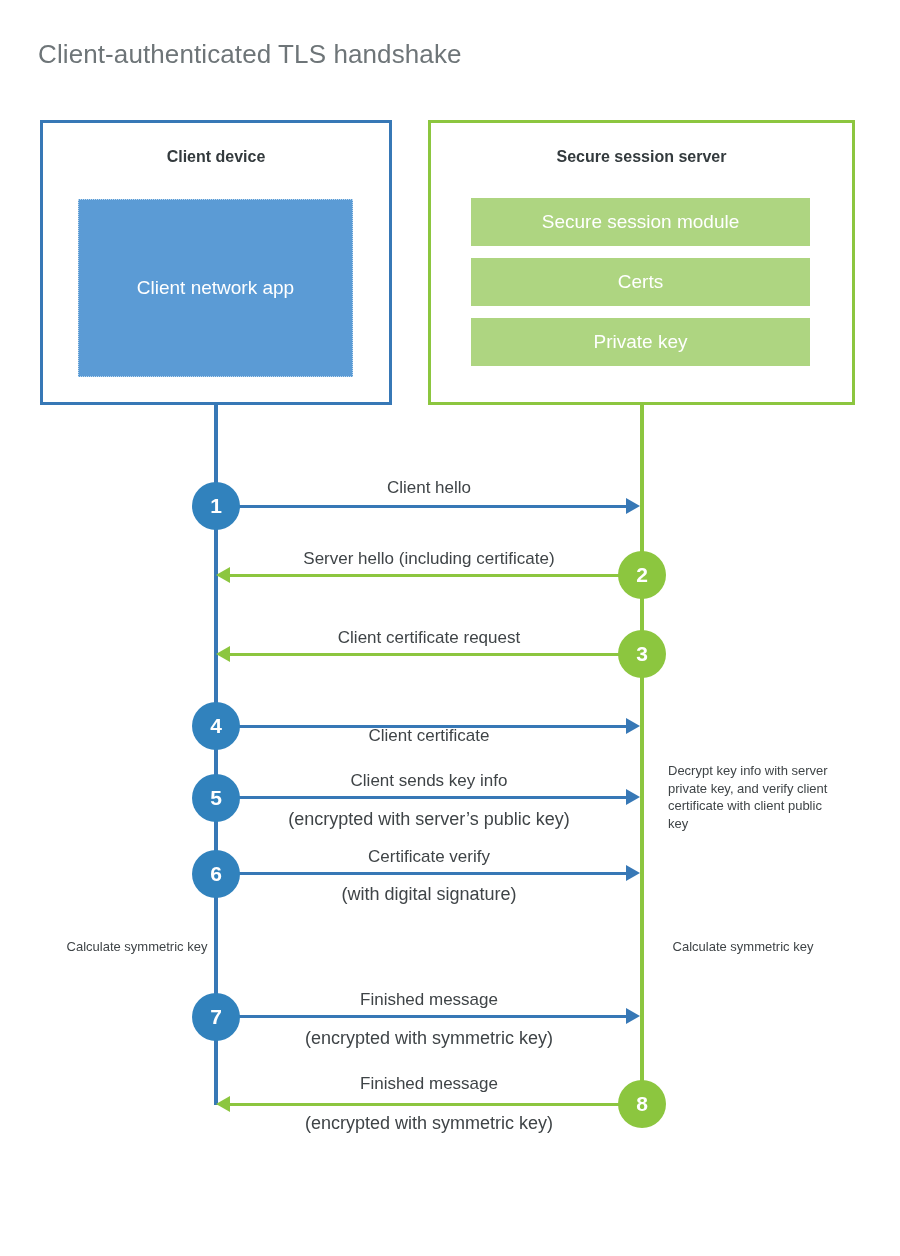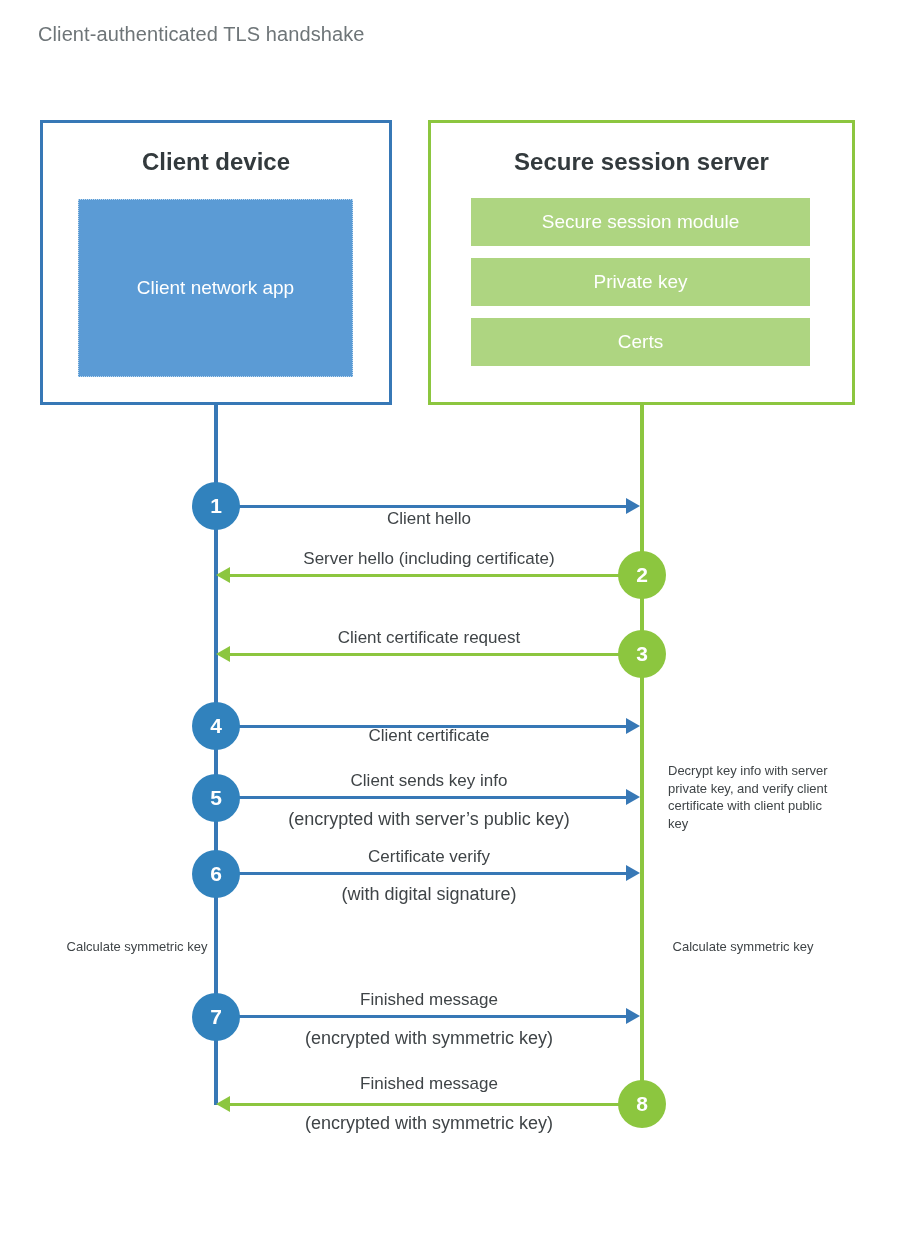--- a/index.html
+++ b/index.html
@@ -13,22 +13,22 @@
     position: relative;
     font-family: "Liberation Sans", sans-serif;
     color: #3f4447;
     overflow: hidden;
   }
 
   
   .page-title {
     position: absolute;
     left: 38px;
-    top: 23px;
-    font-size: 20px;
+    top: 39px;
+    font-size: 26px;
     font-weight: 400;
     color: #6e7578;
     letter-spacing: 0.1px;
     white-space: nowrap;
   }
 
   
   .entity-box {
     position: absolute;
     background: #ffffff;
@@ -47,21 +47,21 @@
     width: 427px;
     height: 285px;
     border: 3px solid #8cc63f;
   }
   .entity-title {
     position: absolute;
     left: 0;
     right: 0;
     top: 25px;
     text-align: center;
-    font-size: 24px;
+    font-size: 16px;
     font-weight: bold;
     color: #333a3d;
   }
 
   .client-app {
     position: absolute;
     left: 35px;
     top: 76px;
     width: 275px;
     height: 178px;
@@ -190,29 +190,29 @@
 
 <div class="entity-box client">
   <div class="entity-title">Client device</div>
   <div class="client-app">Client network app</div>
 </div>
 
 <div class="entity-box server">
   <div class="entity-title">Secure session server</div>
   <div class="server-modules">
     <div class="server-module">Secure session module</div>
+    <div class="server-module">Certs</div>
     <div class="server-module">Private key</div>
-    <div class="server-module">Certs</div>
   </div>
 </div>
 
 <div class="lifeline client-line"></div>
 <div class="lifeline server-line"></div>
 
-<div class="msg-label" style="left:216px; top:478px; width:426px;margin-top:31px;">Client hello</div>
+<div class="msg-label" style="left:216px; top:478px; width:426px;">Client hello</div>
 <div class="msg-line blue" style="left:216px; top:505px; width:412px;"></div>
 <div class="arrow-head right blue" style="left:626px; top:498px;"></div>
 <div class="step-circle blue" style="left:192px; top:482px;">1</div>
 
 <div class="msg-label" style="left:216px; top:549px; width:426px;">Server hello (including certificate)</div>
 <div class="msg-line green" style="left:230px; top:574px; width:412px;"></div>
 <div class="arrow-head left green" style="left:216px; top:567px;"></div>
 <div class="step-circle green" style="left:618px; top:551px;">2</div>
 
 <div class="msg-label" style="left:216px; top:628px; width:426px;">Client certificate request</div>

